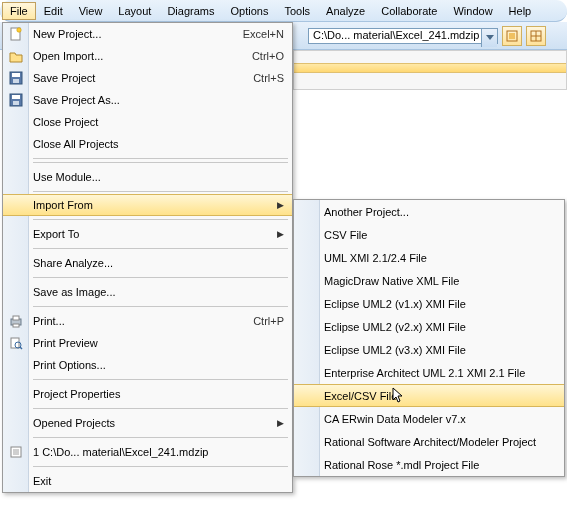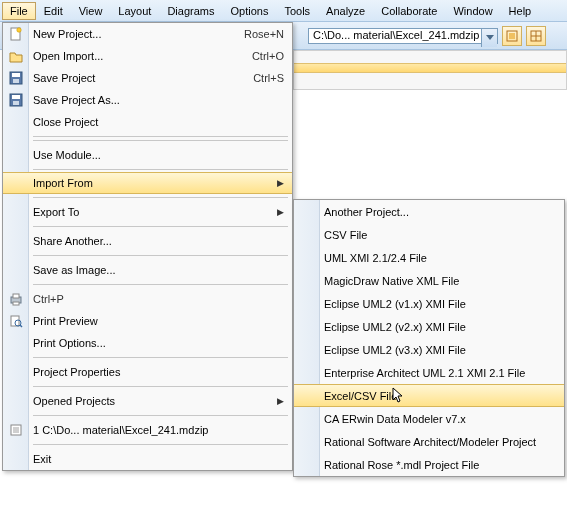--- a/index.html
+++ b/index.html
@@ -13,20 +13,21 @@
     overflow: hidden;
     position: relative;
   }
   .menubar {
     display: flex;
     align-items: center;
     height: 22px;
     background: linear-gradient(#eaf3fb, #d7e7f7);
     border-bottom: 1px solid #a8c4e0;
     padding: 0 2px;
+    border-radius: 11px;
   }
   .menubar-item {
     padding: 3px 8px;
     cursor: default;
   }
   .menubar-item.active {
     background: linear-gradient(#fff6dd, #ffe9a8);
     border: 1px solid #c0a060;
     padding: 2px 7px;
   }
@@ -205,21 +206,21 @@
   <div class="iconcol"></div>
   <div id="file-items">
       <div class="menu-item">
         <div class="micon">
           <svg width="14" height="14">
             <rect x="2" y="1" width="9" height="12" fill="#fff" stroke="#888"></rect>
             <circle cx="10" cy="3" r="2.2" fill="#ffcc33" stroke="#cc9900" stroke-width="0.6"></circle>
           </svg>
         </div>
         <span class="lbl">New Project...</span>
-        <span class="accel">Rose+N</span>
+        <span class="accel">Excel+N</span>
       </div>
       <div class="menu-item">
         <div class="micon">
           <svg width="14" height="14">
             <path d="M1 4 h5 l1 2 h6 v7 h-12 z" fill="#ffe08a" stroke="#b08830"></path>
           </svg>
         </div>
         <span class="lbl">Open Import...</span>
         <span class="accel">Ctrl+O</span>
       </div>
@@ -240,52 +241,56 @@
             <rect x="1" y="1" width="12" height="12" fill="#5a7aa8" stroke="#34557a"></rect>
             <rect x="3" y="2" width="8" height="4" fill="#fff"></rect>
             <rect x="4" y="8" width="6" height="4" fill="#cdd9e8"></rect>
           </svg>
         </div>
         <span class="lbl">Save Project As...</span>
       </div>
       <div class="menu-item">
         <span class="lbl">Close Project</span>
       </div>
+      <div class="menu-item">
+        <span class="lbl">Close All Projects</span>
+      </div>
       <div class="menu-sep"></div>
       <div class="menu-sep"></div>
       <div class="menu-item">
         <span class="lbl">Use Module...</span>
       </div>
       <div class="menu-sep"></div>
       <div class="menu-item highlight">
         <span class="lbl">Import From</span>
         <span class="arrow">▶</span>
       </div>
       <div class="menu-sep"></div>
       <div class="menu-item">
         <span class="lbl">Export To</span>
         <span class="arrow">▶</span>
       </div>
       <div class="menu-sep"></div>
       <div class="menu-item">
-        <span class="lbl">Share Another...</span>
+        <span class="lbl">Share Analyze...</span>
       </div>
       <div class="menu-sep"></div>
       <div class="menu-item">
         <span class="lbl">Save as Image...</span>
       </div>
       <div class="menu-sep"></div>
       <div class="menu-item">
         <div class="micon">
           <svg width="14" height="14">
             <rect x="2" y="5" width="10" height="6" fill="#bcc6d0" stroke="#6a7a8a"></rect>
             <rect x="4" y="2" width="6" height="4" fill="#fff" stroke="#888"></rect>
             <rect x="4" y="10" width="6" height="3" fill="#fff" stroke="#888"></rect>
           </svg>
         </div>
+        <span class="lbl">Print...</span>
         <span class="accel">Ctrl+P</span>
       </div>
       <div class="menu-item">
         <div class="micon">
           <svg width="14" height="14">
             <rect x="2" y="2" width="8" height="10" fill="#fff" stroke="#888"></rect>
             <circle cx="9" cy="9" r="3" fill="none" stroke="#3a6aa0"></circle>
             <line x1="11" y1="11" x2="13" y2="13" stroke="#3a6aa0" stroke-width="1.5"></line>
           </svg>
         </div>

